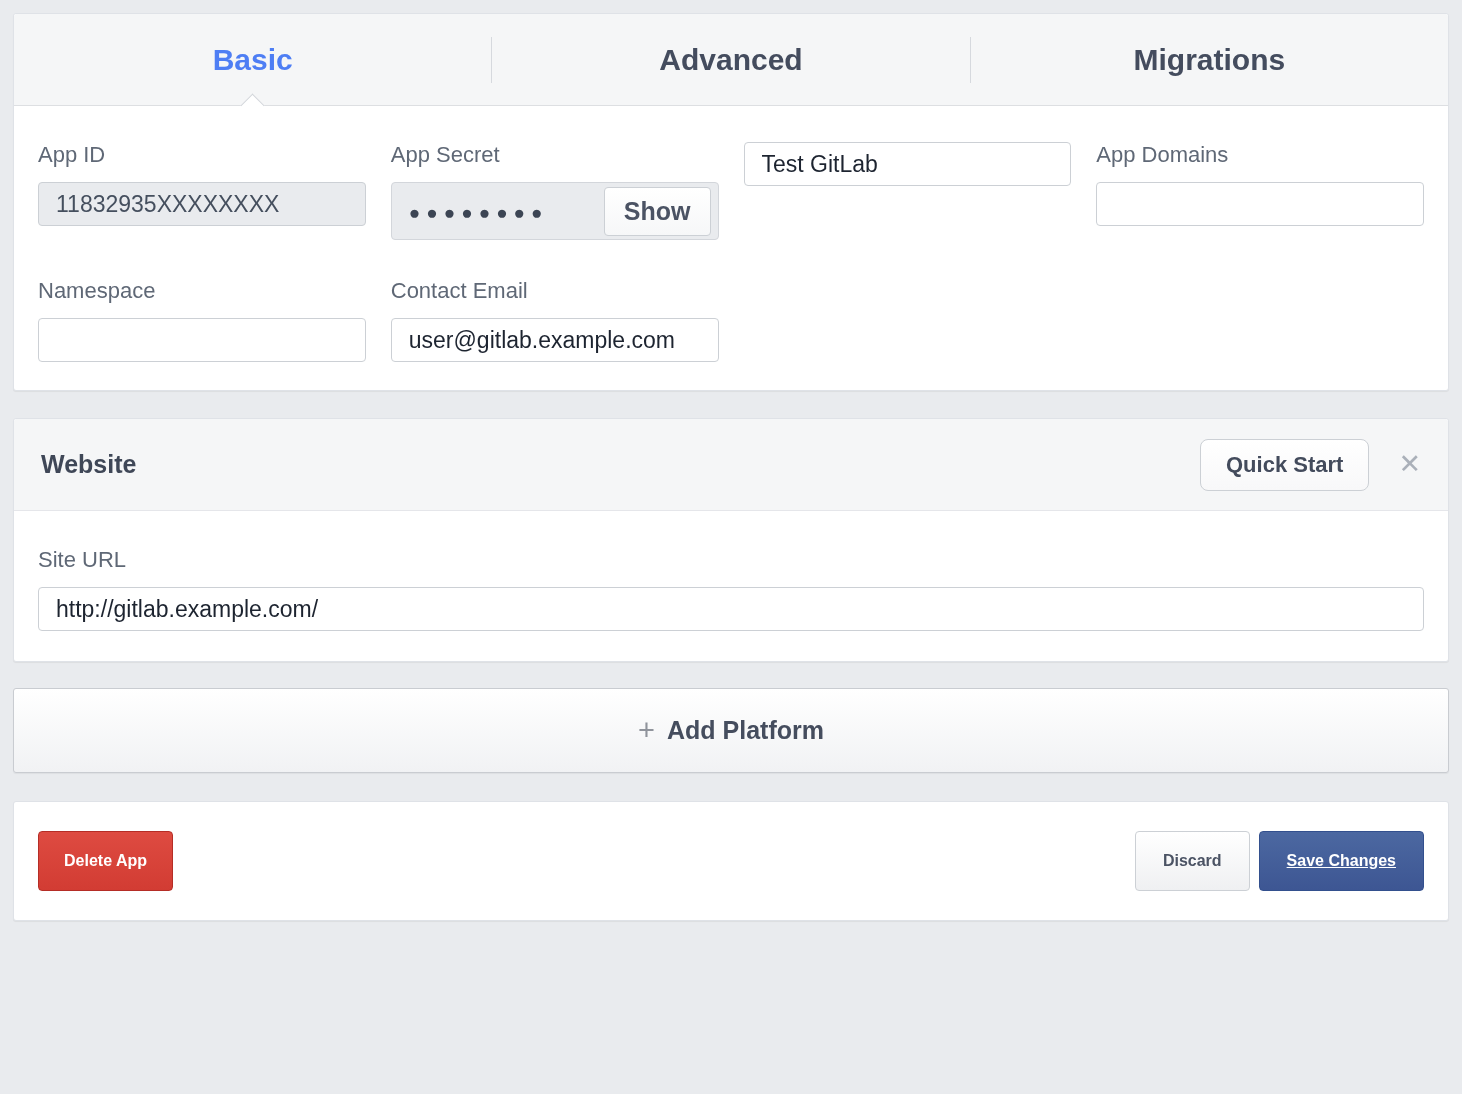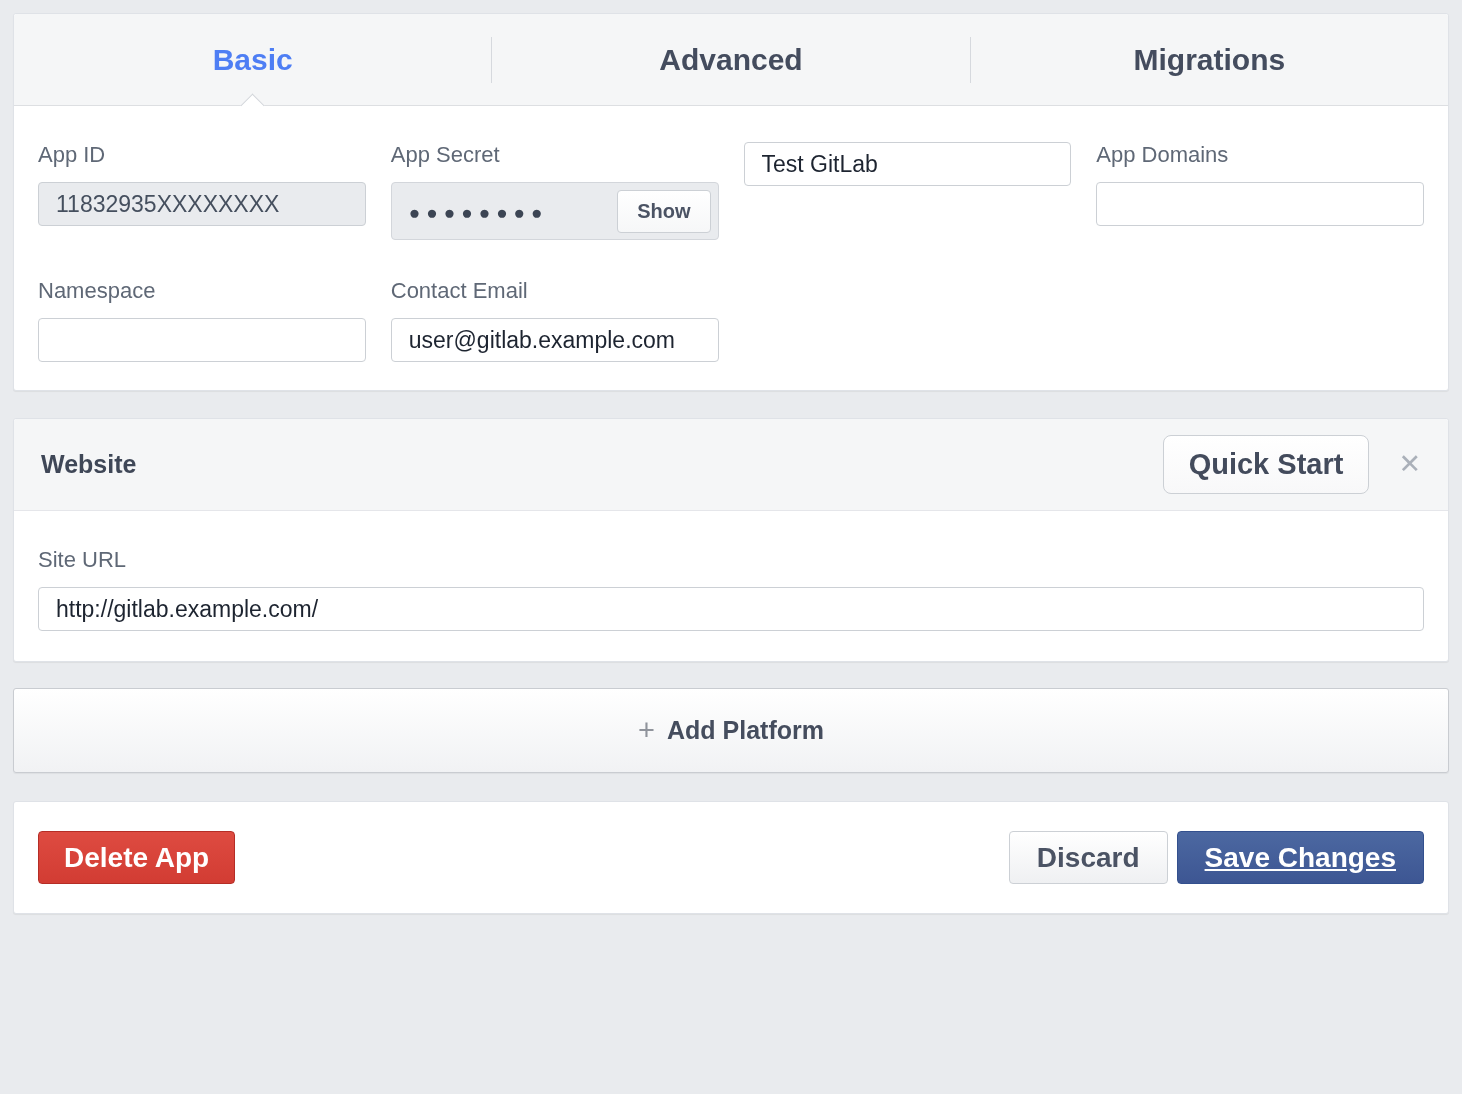--- a/index.html
+++ b/index.html
@@ -101,21 +101,21 @@
     font-size: 19px;
     letter-spacing: 6px;
     color: #3c4554;
     line-height: 1;
     padding-top: 3px;
   }
   .show-btn {
     background: linear-gradient(#ffffff, #f6f7f8);
     border: 1px solid #ccd0d5;
     border-radius: 4px;
-    font-size: 20px;
+    font-size: 25px;
     font-weight: bold;
     color: #4b5364;
     padding: 9px 19px;
     cursor: pointer;
     font-family: "Liberation Sans", "DejaVu Sans", sans-serif;
   }
   
   .website-card { margin-top: 27px; }
   .panel-header {
     display: flex;
@@ -129,21 +129,21 @@
   .panel-title {
     font-size: 25px;
     font-weight: bold;
     color: #3f4757;
     flex: 1;
   }
   .quickstart-btn {
     background: linear-gradient(#ffffff, #f8f8f9);
     border: 1px solid #ccd0d5;
     border-radius: 8px;
-    font-size: 29px;
+    font-size: 22px;
     font-weight: bold;
     color: #434b5c;
     padding: 12px 25px;
     cursor: pointer;
     font-family: "Liberation Sans", "DejaVu Sans", sans-serif;
   }
   .close-x {
     font-size: 27px;
     font-weight: bold;
     color: #aab0b9;
@@ -177,23 +177,23 @@
     color: #454d5e;
   }
   
   .footer-card {
     margin-top: 28px;
     padding: 29px 24px;
     display: flex;
     align-items: center;
   }
   .btn {
-    height: 53px;
-    border-radius: 4px;
-    font-size: 28px;
+    height: 60px;
+    border-radius: 4px;
+    font-size: 16px;
     font-weight: bold;
     cursor: pointer;
     font-family: "Liberation Sans", "DejaVu Sans", sans-serif;
   }
   .delete-btn {
     background: linear-gradient(#de4b41, #d23c33);
     border: 1px solid #b52d26;
     color: #fff;
     padding: 0 25px;
   }

